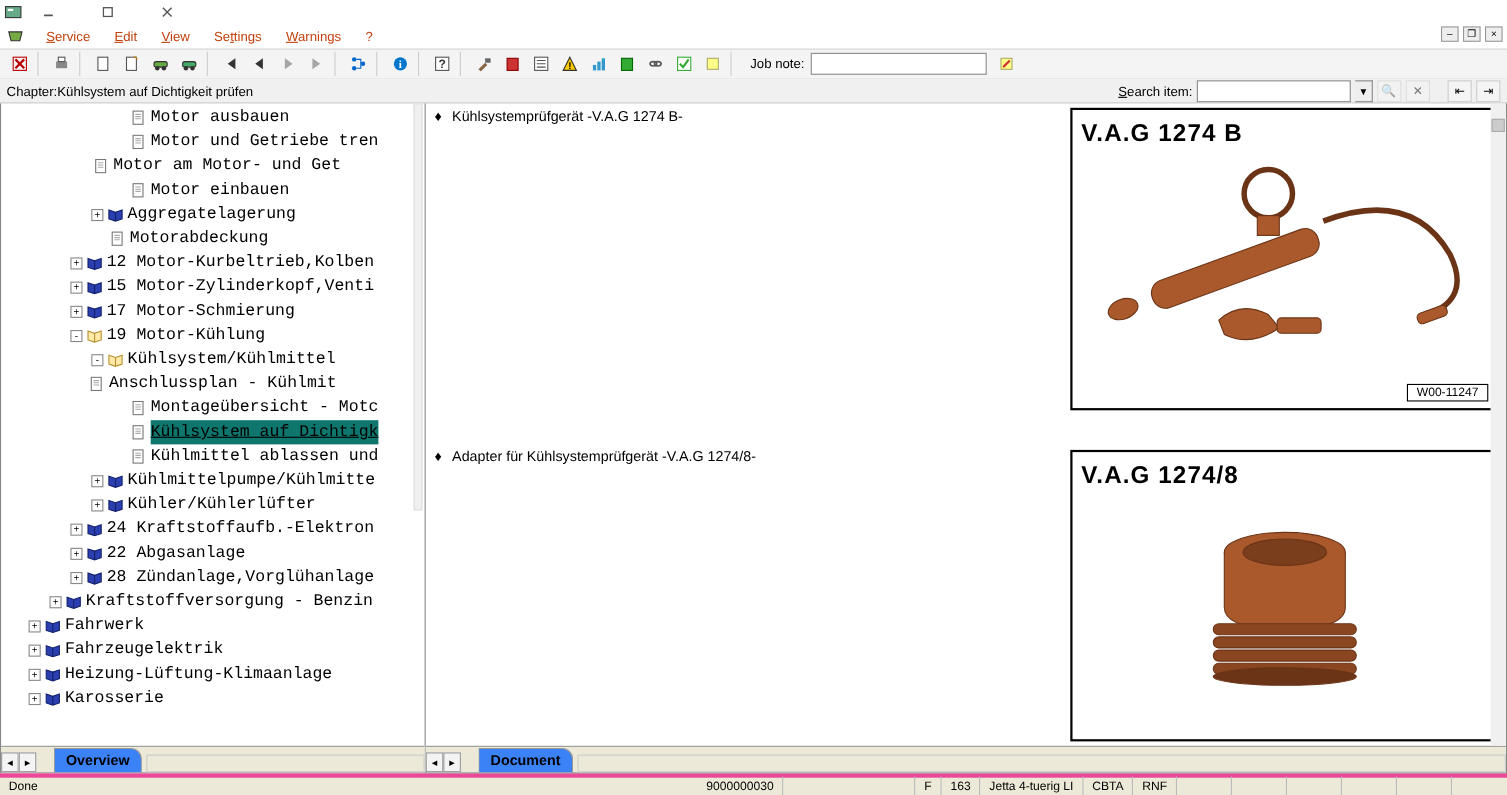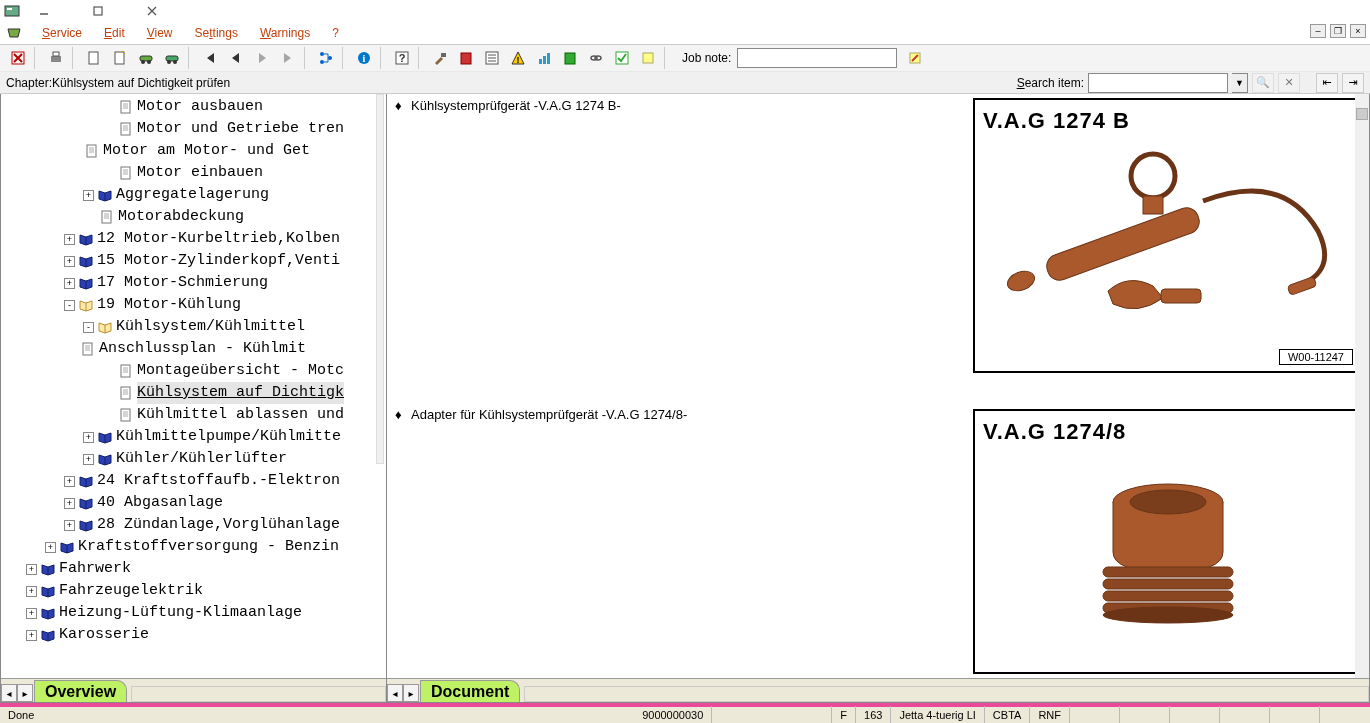--- a/index.html
+++ b/index.html
@@ -31,27 +31,27 @@
 .chapterbar .sbtn { width: 22px; height: 20px; border: 1px solid #ccc; background: #f4f4f4; display:flex; align-items:center; justify-content:center; font-size:11px; }
 
 .workarea { flex: 1; display: flex; min-height: 0; }
 .leftpane { width: 387px; display: flex; flex-direction: column; border: 1px solid #888; border-top: none; }
 .tree { flex: 1; overflow: hidden; font-family: "Lucida Console","Courier New",monospace; font-size: 15px; line-height: 22px; padding: 2px 0; position: relative; }
 .treerow { display: flex; align-items: center; white-space: nowrap; padding-left: 6px; }
 .treerow .exp { width: 11px; height: 11px; border: 1px solid #888; font-size: 9px; display: inline-flex; align-items: center; justify-content: center; margin-right: 4px; font-family: sans-serif; background:#fff; }
 .treerow .noexp { width: 13px; display:inline-block; margin-right:4px; }
 .treerow .ticon { width: 14px; height: 14px; margin-right: 4px; display:inline-flex; align-items:center; justify-content:center; }
 .treerow .label { }
-.treerow.selected .label { background: #e5e5e5; text-decoration: underline; text-align: right; }
+.treerow.selected .label { background: #0f766e; text-decoration: underline; text-align: right; }
 .scrhint { position:absolute; right:2px; top:0; width:8px; height:370px; background:#f0f0f0; border:1px solid #ddd; }
 
 .panetabs { height: 24px; display: flex; align-items: flex-end; border-top: 1px solid #999; background: #ece9d8; }
 .panetabs .navmini { display:flex; }
 .panetabs .navmini div { width:16px; height:18px; border:1px solid #999; background:#f4f4f4; display:flex; align-items:center; justify-content:center; font-size:10px; }
-.panetabs .tab { height: 22px; padding: 2px 10px 0 10px; background: #bef264; border: 1px solid #999; border-bottom: none; border-radius: 0 10px 0 0; font-weight: bold; margin-left:1px; font-size:16px; }
+.panetabs .tab { height: 22px; padding: 2px 10px 0 10px; background: #3b82f6; border: 1px solid #999; border-bottom: none; border-radius: 0 10px 0 0; font-weight: bold; margin-left:16px; font-size:13px; }
 .panetabs .track { flex:1; height:16px; background:#ece9d8; border:1px solid #ccc; margin-left:4px; }
 
 .rightpane { flex: 1; display: flex; flex-direction: column; border: 1px solid #888; border-top:none; border-left:none; position:relative; }
 .rcontent { flex: 1; display: flex; overflow:hidden; }
 .rtext { width: 580px; padding: 4px 8px; font-size: 13px; }
 .rtext .item { display: flex; gap: 10px; margin-bottom: 4px; }
 .rtext .bullet { width:6px; }
 .rillus { flex: 1; padding: 4px 6px; display:flex; flex-direction:column; gap:36px; position:relative; }
 .rillus .scroll { position:absolute; right:0; top:0; bottom:0; width:14px; background:#f0f0f0; }
 .rillus .scroll .thumb { position:absolute; top:14px; width:12px; left:1px; height:12px; background:#ccc; border:1px solid #aaa; }
@@ -488,21 +488,21 @@
           <span class="label">24 Kraftstoffaufb.-Elektron</span>
         </div>
         <div class="treerow" style="padding-left: 63px;">
           <span class="exp">+</span>
           <span class="ticon">
             <svg width="14" height="14">
               <path d="M1 3l6 2 6-2v8l-6 2-6-2z" fill="#2b3fb0" stroke="#12206a"></path>
               <line x1="7" y1="5" x2="7" y2="13" stroke="#12206a"></line>
             </svg>
           </span>
-          <span class="label">40 Abgasanlage</span>
+          <span class="label">22 Abgasanlage</span>
         </div>
         <div class="treerow" style="padding-left: 63px;">
           <span class="exp">+</span>
           <span class="ticon">
             <svg width="14" height="14">
               <path d="M1 3l6 2 6-2v8l-6 2-6-2z" fill="#2b3fb0" stroke="#12206a"></path>
               <line x1="7" y1="5" x2="7" y2="13" stroke="#12206a"></line>
             </svg>
           </span>
           <span class="label">28 Zündanlage,Vorglühanlage</span>

